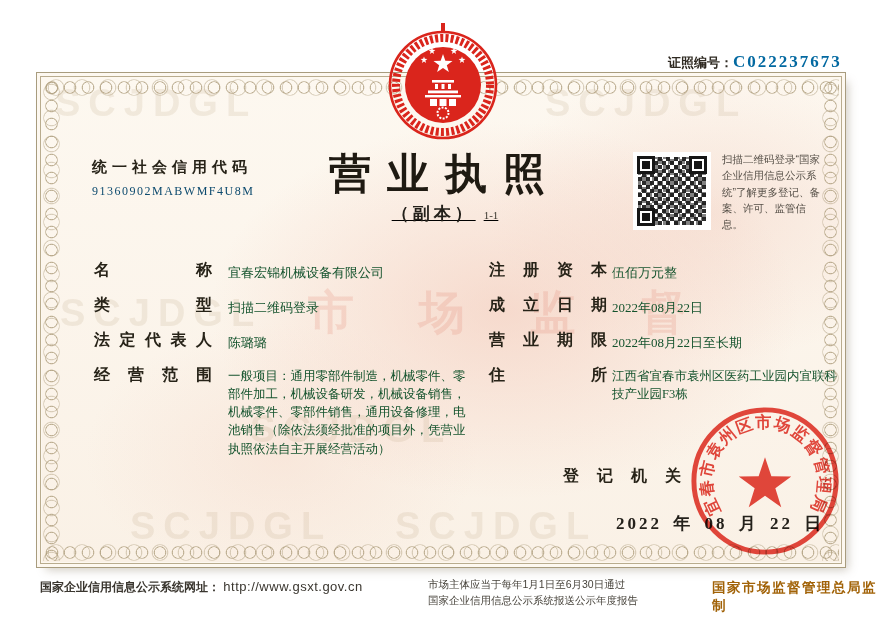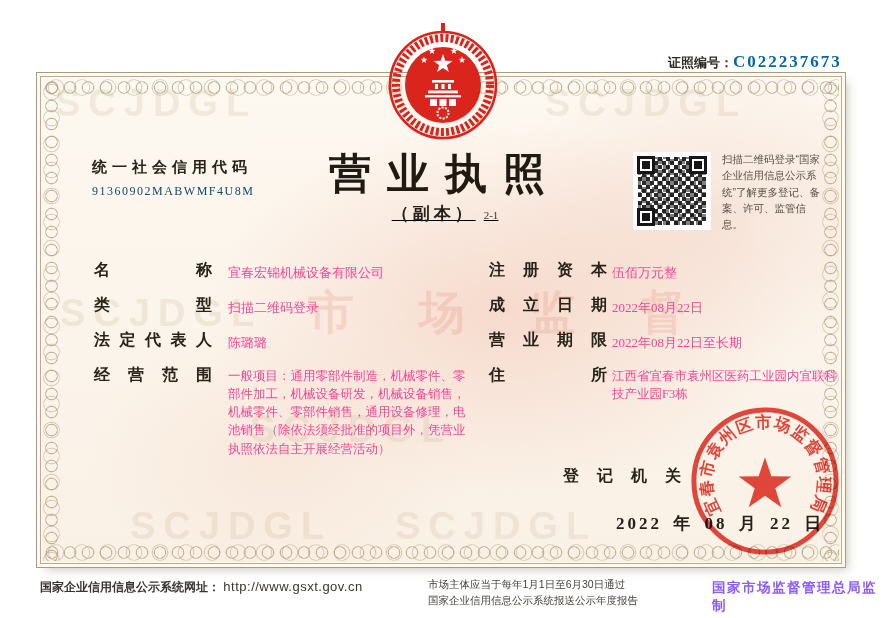--- a/index.html
+++ b/index.html
@@ -61,42 +61,42 @@
       background-size:8px 8px,11px 11px;background-position:0 0,3px 2px;}
   .finder{position:absolute;width:18px;height:18px;border:3px solid #161616;
       box-sizing:border-box;background:#fff;}
   .finder::after{content:"";position:absolute;inset:2px;background:#161616;}
   .f-tl{left:4px;top:4px}.f-tr{right:4px;top:4px}.f-bl{left:4px;bottom:4px}
   .qr-caption{position:absolute;left:722px;top:151px;width:102px;font-size:10.5px;
       line-height:1.55;color:#554f47;}
   
   .flabel{position:absolute;width:118px;font-size:16px;font-weight:700;color:#272318;
       text-align:justify;text-align-last:justify;text-justify:inter-character;}
-  .fvalue{position:absolute;font-size:13px;color:#ec4899;line-height:1.5;
+  .fvalue{position:absolute;font-size:13px;color:#14532d;line-height:1.5;
       font-family:"Liberation Serif",serif;}
   
   .reg-label{position:absolute;left:563px;top:466px;width:118px;font-size:16px;
       font-weight:700;color:#272318;text-align:justify;text-align-last:justify;
       text-justify:inter-character;}
   .reg-date{position:absolute;left:616px;top:512px;font-size:17px;font-weight:700;
       color:#24211b;font-family:"Liberation Serif",serif;letter-spacing:3px;
       word-spacing:4px;white-space:nowrap;}
   .seal{position:absolute;left:686px;top:402px;width:158px;height:158px;
       mix-blend-mode:multiply;opacity:.9;}
   
   .emblem{position:absolute;left:388px;top:22px;width:110px;height:120px;z-index:5;}
   
   .foot-left{position:absolute;left:40px;top:579px;font-size:12px;color:#3a362f;
       font-weight:600;white-space:nowrap;}
   .foot-left .url{font-weight:400;font-size:13px;font-family:Liberation Sans, sans-serif;
       letter-spacing:.5px;}
   .foot-mid{position:absolute;left:428px;top:577px;font-size:10.5px;line-height:1.5;
       color:#47433b;}
   .foot-right{position:absolute;left:712px;top:579px;font-size:13.5px;font-weight:700;
-      letter-spacing:1.5px;color:#8b5cf6;}
+      letter-spacing:1.5px;color:#a16207;}
 </style>
 </head>
 <body>
 
 <div class="page">
 
   <div class="certno">
     <span class="lbl">证照编号：</span><span class="val">C022237673</span>
   </div>
 
@@ -137,21 +137,21 @@
       <rect x="51.5" y="77" width="7" height="7" fill="#fff"></rect>
       <rect x="61" y="77" width="7" height="7" fill="#fff"></rect>
     <circle cx="55" cy="91" r="5.5" fill="none" stroke="#fff" stroke-width="2" stroke-dasharray="2 1.4"></circle>
   </svg>
 
   <div class="ccode-lbl">统一社会信用代码</div>
   <div class="ccode-val">91360902MABWMF4U8M</div>
   <div class="title">营业执照</div>
   <div class="subtitle-row">
     <span class="subtitle">（副本）</span>
-    <span class="copyno">2-1</span>
+    <span class="copyno">1-1</span>
   </div>
 
   <div class="qr">
     <div class="qr-noise"></div>
     <div class="finder f-tl"></div>
     <div class="finder f-tr"></div>
     <div class="finder f-bl"></div>
   </div>
   <div class="qr-caption">扫描二维码登录“国家企业信用信息公示系统”了解更多登记、备案、许可、监管信息。</div>
 

